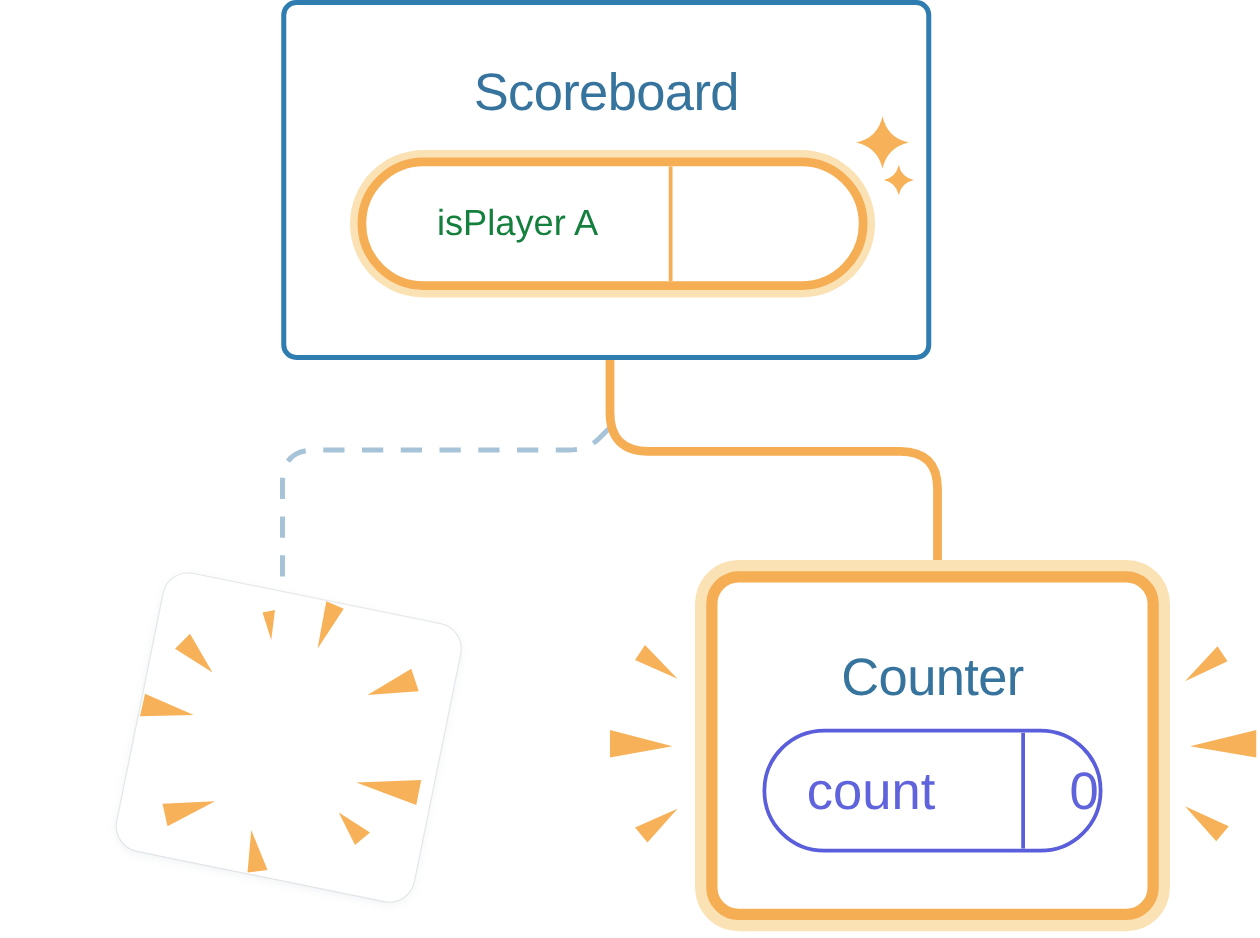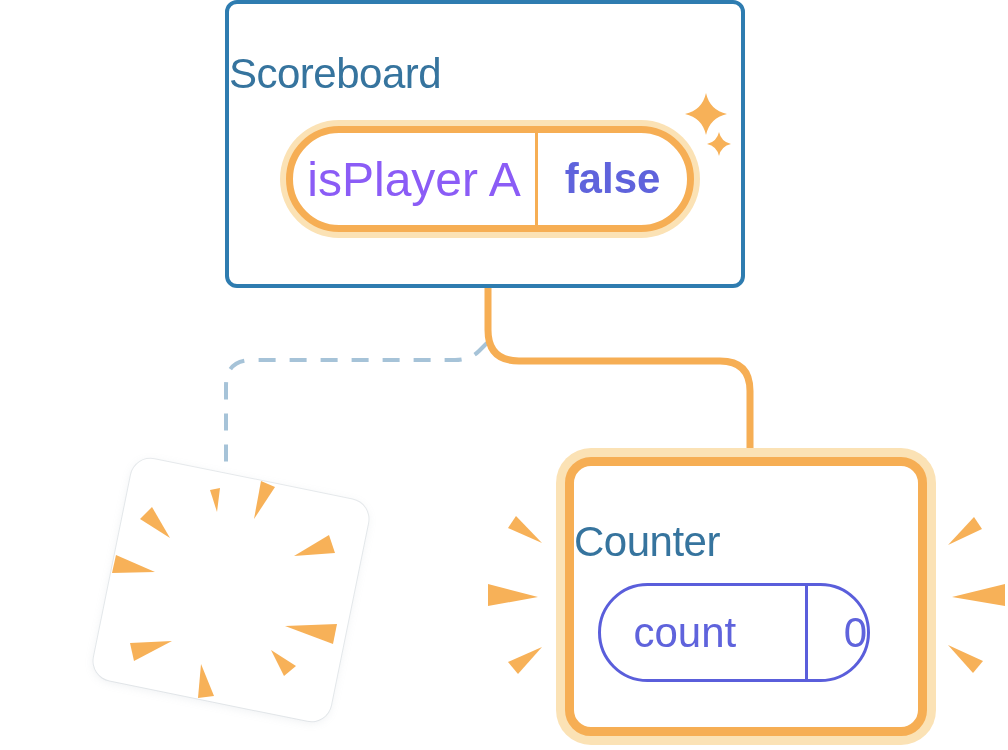--- a/index.html
+++ b/index.html
@@ -16,48 +16,48 @@
   #decoration-layer{z-index:3;}
 
   .card{position:absolute;background:#ffffff;box-sizing:border-box;z-index:2;}
 
   
   .scoreboard-card{
     left:225px;top:0px;width:520px;height:288px;
     border:4px solid #2e7cb0;border-radius:12px;
   }
   .card-title{
-    position:absolute;left:0;right:0;text-align:left;
+    position:absolute;left:0;right:0;text-align:center;
     color:#36749e;font-weight:500;letter-spacing:-0.5px;
   }
   .scoreboard-card .card-title{top:46px;font-size:42px;line-height:48px;}
 
   .state-pill{
     position:absolute;box-sizing:border-box;background:#ffffff;
     display:flex;align-items:stretch;overflow:hidden;
   }
   .scoreboard-pill{
     left:57px;top:122px;width:408px;height:106px;
     border:7px solid #f6ae54;border-radius:53px;
     box-shadow:0 0 0 6px #fbe2b5;
   }
   .pill-cell{display:flex;align-items:center;justify-content:center;}
-  .scoreboard-pill .pill-key{width:242px;font-size:48px;color:#8b5cf6;}
+  .scoreboard-pill .pill-key{width:242px;font-size:29px;color:#15803d;}
   .scoreboard-pill .pill-divider{width:3px;background:#f6ae54;}
   .scoreboard-pill .pill-value{flex:1;font-size:42px;font-weight:700;color:#5f63dc;}
 
   
   .counter-card{
     left:565px;top:457px;width:362px;height:279px;
     border:9px solid #f6ae54;border-radius:26px;
     box-shadow:0 0 0 9px #fbe2b5;
   }
   .counter-card .card-title{top:54px;font-size:42px;line-height:44px;}
   .counter-pill{
-    left:24px;top:117px;width:272px;height:99px;
+    left:36px;top:117px;width:272px;height:99px;
     border:3px solid #5a5edb;border-radius:50px;gap:36px;
   }
   .counter-pill .pill-key{width:173px;font-size:42px;color:#5f63dc;}
   .counter-pill .pill-divider{width:3px;background:#5a5edb;}
   .counter-pill .pill-value{flex:1;font-size:42px;color:#5f63dc;}
 
   
   .poof-card{
     left:110px;top:477px;width:242px;height:226px;
     border-radius:20px;
@@ -73,21 +73,20 @@
   <svg id="connector-layer" class="layer" width="1008" height="750" viewBox="0 0 1008 750">
     <path d="M 487 343 L 479 351 Q 470 360 455 360 L 252 360 Q 226 360 226 386 L 226 462" fill="none" stroke="#a6c3d8" stroke-width="4" stroke-dasharray="17 14"></path>
     <path d="M 488 286 L 488 330 Q 488 361 519 361 L 720 361 Q 750 361 750 391 L 750 452" fill="none" stroke="#f6ae54" stroke-width="7"></path>
   </svg>
 
   <div class="card scoreboard-card">
     <div class="card-title">Scoreboard</div>
     <div class="state-pill scoreboard-pill">
       <div class="pill-cell pill-key">isPlayer A</div>
       <div class="pill-divider"></div>
-      <div class="pill-cell pill-value">false</div>
     </div>
   </div>
 
   <div class="card poof-card"></div>
 
   <div class="card counter-card">
     <div class="card-title">Counter</div>
     <div class="state-pill counter-pill">
       <div class="pill-cell pill-key">count</div>
       <div class="pill-divider"></div>

